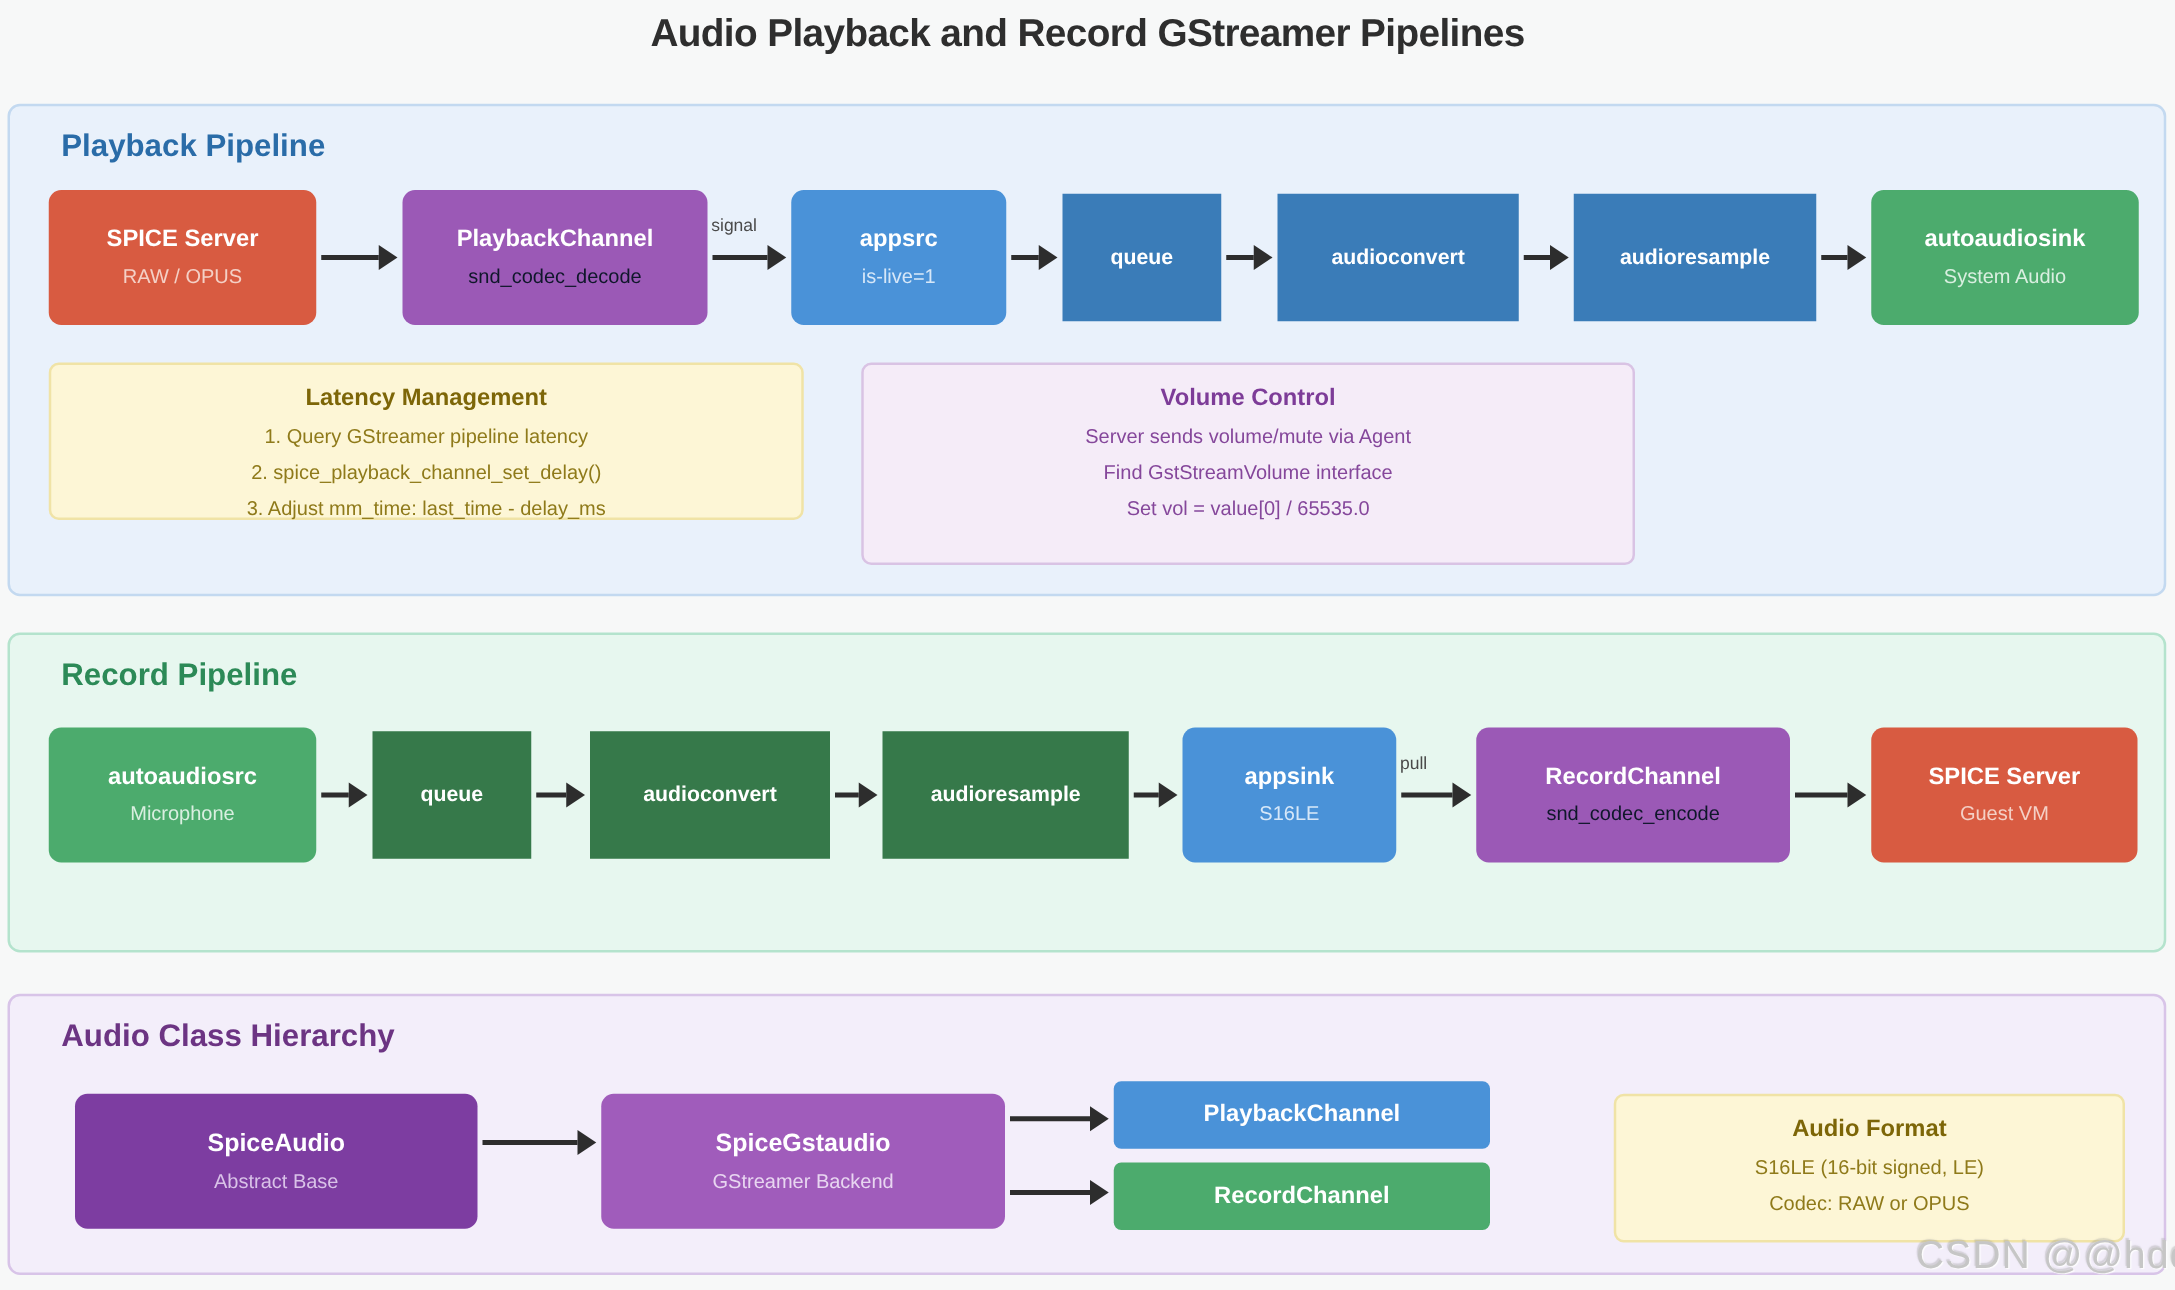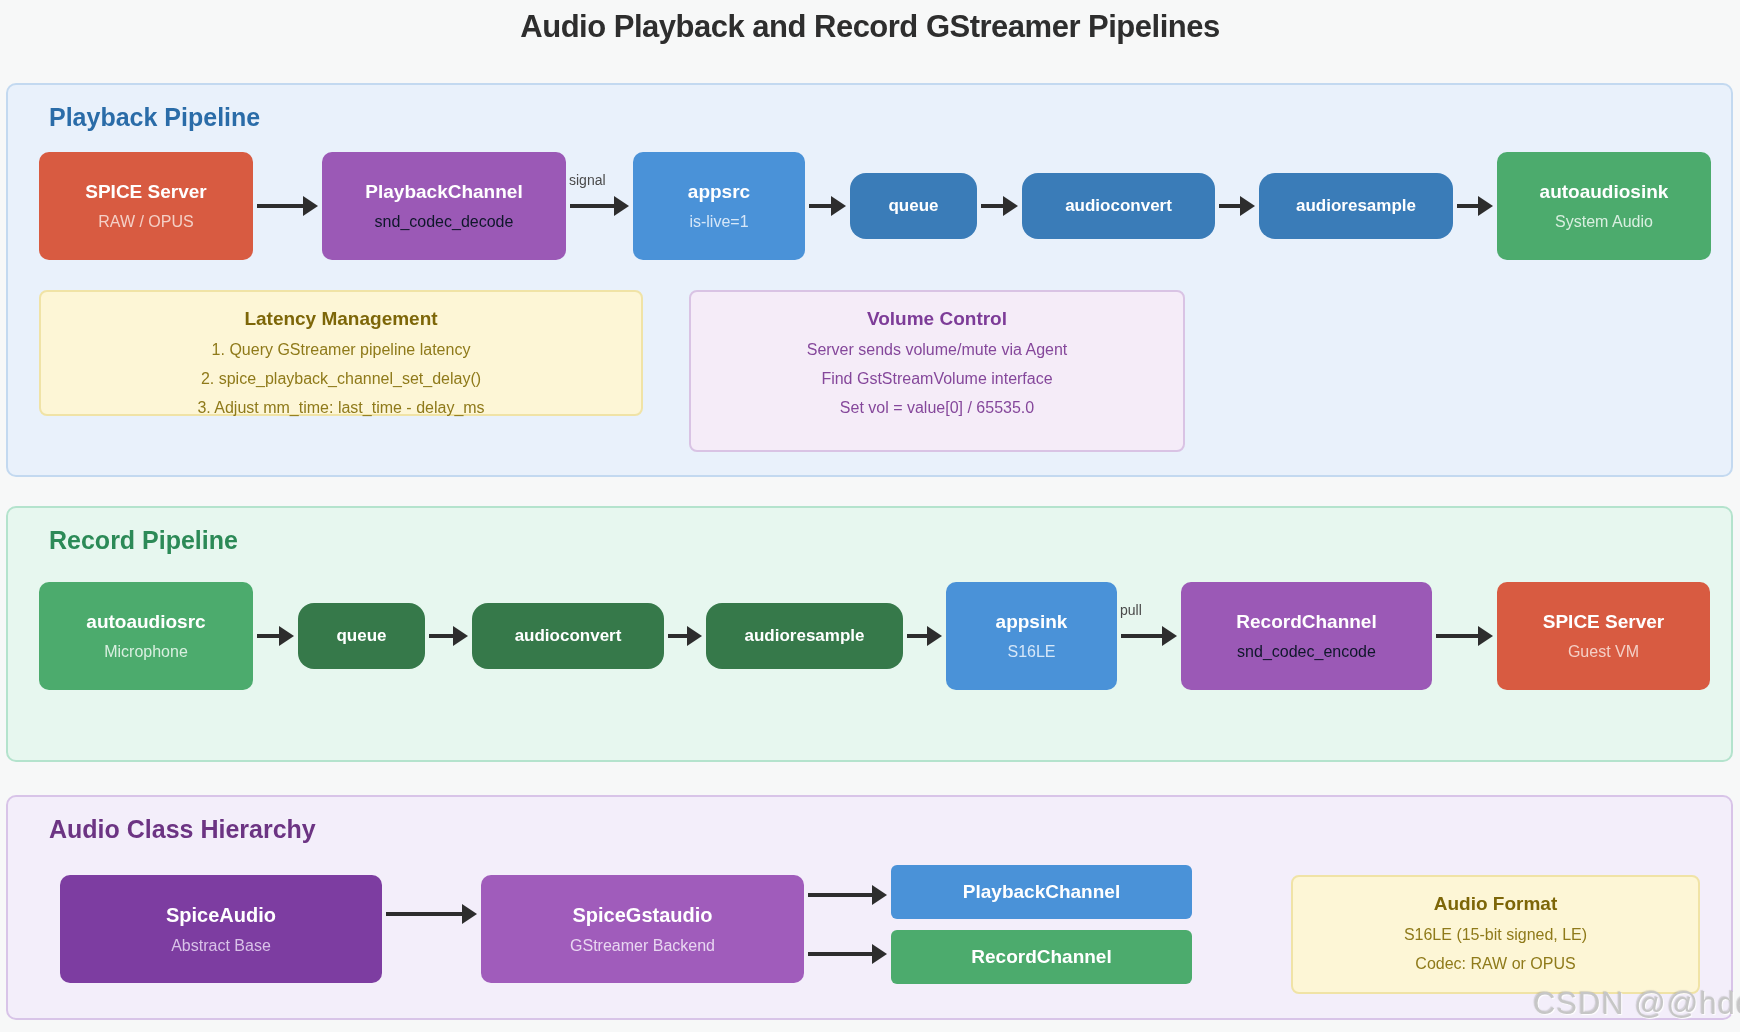--- a/index.html
+++ b/index.html
@@ -54,21 +54,21 @@
   .node {
     flex: none;
     display: flex;
     flex-direction: column;
     justify-content: center;
     align-items: center;
     color: #fff;
     text-align: center;
   }
   .node.tall  { height: 108px; border-radius: 10px; gap: 10px; text-align: right; }
-  .node.short { height: 66px;  border-radius: 16px; }
+  .node.short { height: 102px;  border-radius: 0; }
   .node-title { font-size: 19px; font-weight: bold; }
   .node-label { font-size: 17px; font-weight: bold; }
   .node-sub   { font-size: 16px; }
 
   .fill-red      { background: #d85b41; }
   .fill-purple   { background: #9b59b6; }
   .fill-blue     { background: #4a92d8; }
   .fill-dkblue   { background: #3a7cb8; }
   .fill-green    { background: #4cab6d; }
   .fill-dkgreen  { background: #36794a; }
@@ -229,21 +229,21 @@
       </div>
     </div>
 
     <div class="notes-row">
       <div class="note yellow" style="width:604px;height:126px">
         <div class="note-title">Latency Management</div>
         <div class="note-line">1. Query GStreamer pipeline latency</div>
         <div class="note-line">2. spice_playback_channel_set_delay()</div>
         <div class="note-line">3. Adjust mm_time: last_time - delay_ms</div>
       </div>
-      <div class="note lavender" style="width:496px;height:162px">
+      <div class="note lavender" style="width:619px;height:162px">
         <div class="note-title">Volume Control</div>
         <div class="note-line">Server sends volume/mute via Agent</div>
         <div class="note-line">Find GstStreamVolume interface</div>
         <div class="note-line">Set vol = value[0] / 65535.0</div>
       </div>
     </div>
   </div>
 
   <div class="section" id="record-section">
     <div class="section-heading">Record Pipeline</div>
@@ -327,21 +327,21 @@
             <span class="line"></span>
             <span class="head"></span>
           </div>
       </div>
       <div class="channel-col">
         <div class="channel-box fill-blue">PlaybackChannel</div>
         <div class="channel-box fill-green">RecordChannel</div>
       </div>
       <div class="note yellow" id="format-note">
         <div class="note-title">Audio Format</div>
-        <div class="note-line">S16LE (15-bit signed, LE)</div>
+        <div class="note-line">S16LE (16-bit signed, LE)</div>
         <div class="note-line">Codec: RAW or OPUS</div>
       </div>
     </div>
   </div>
 
   <div class="watermark">CSDN @@hdd</div>
 
 </div>
 
 </body></html>

